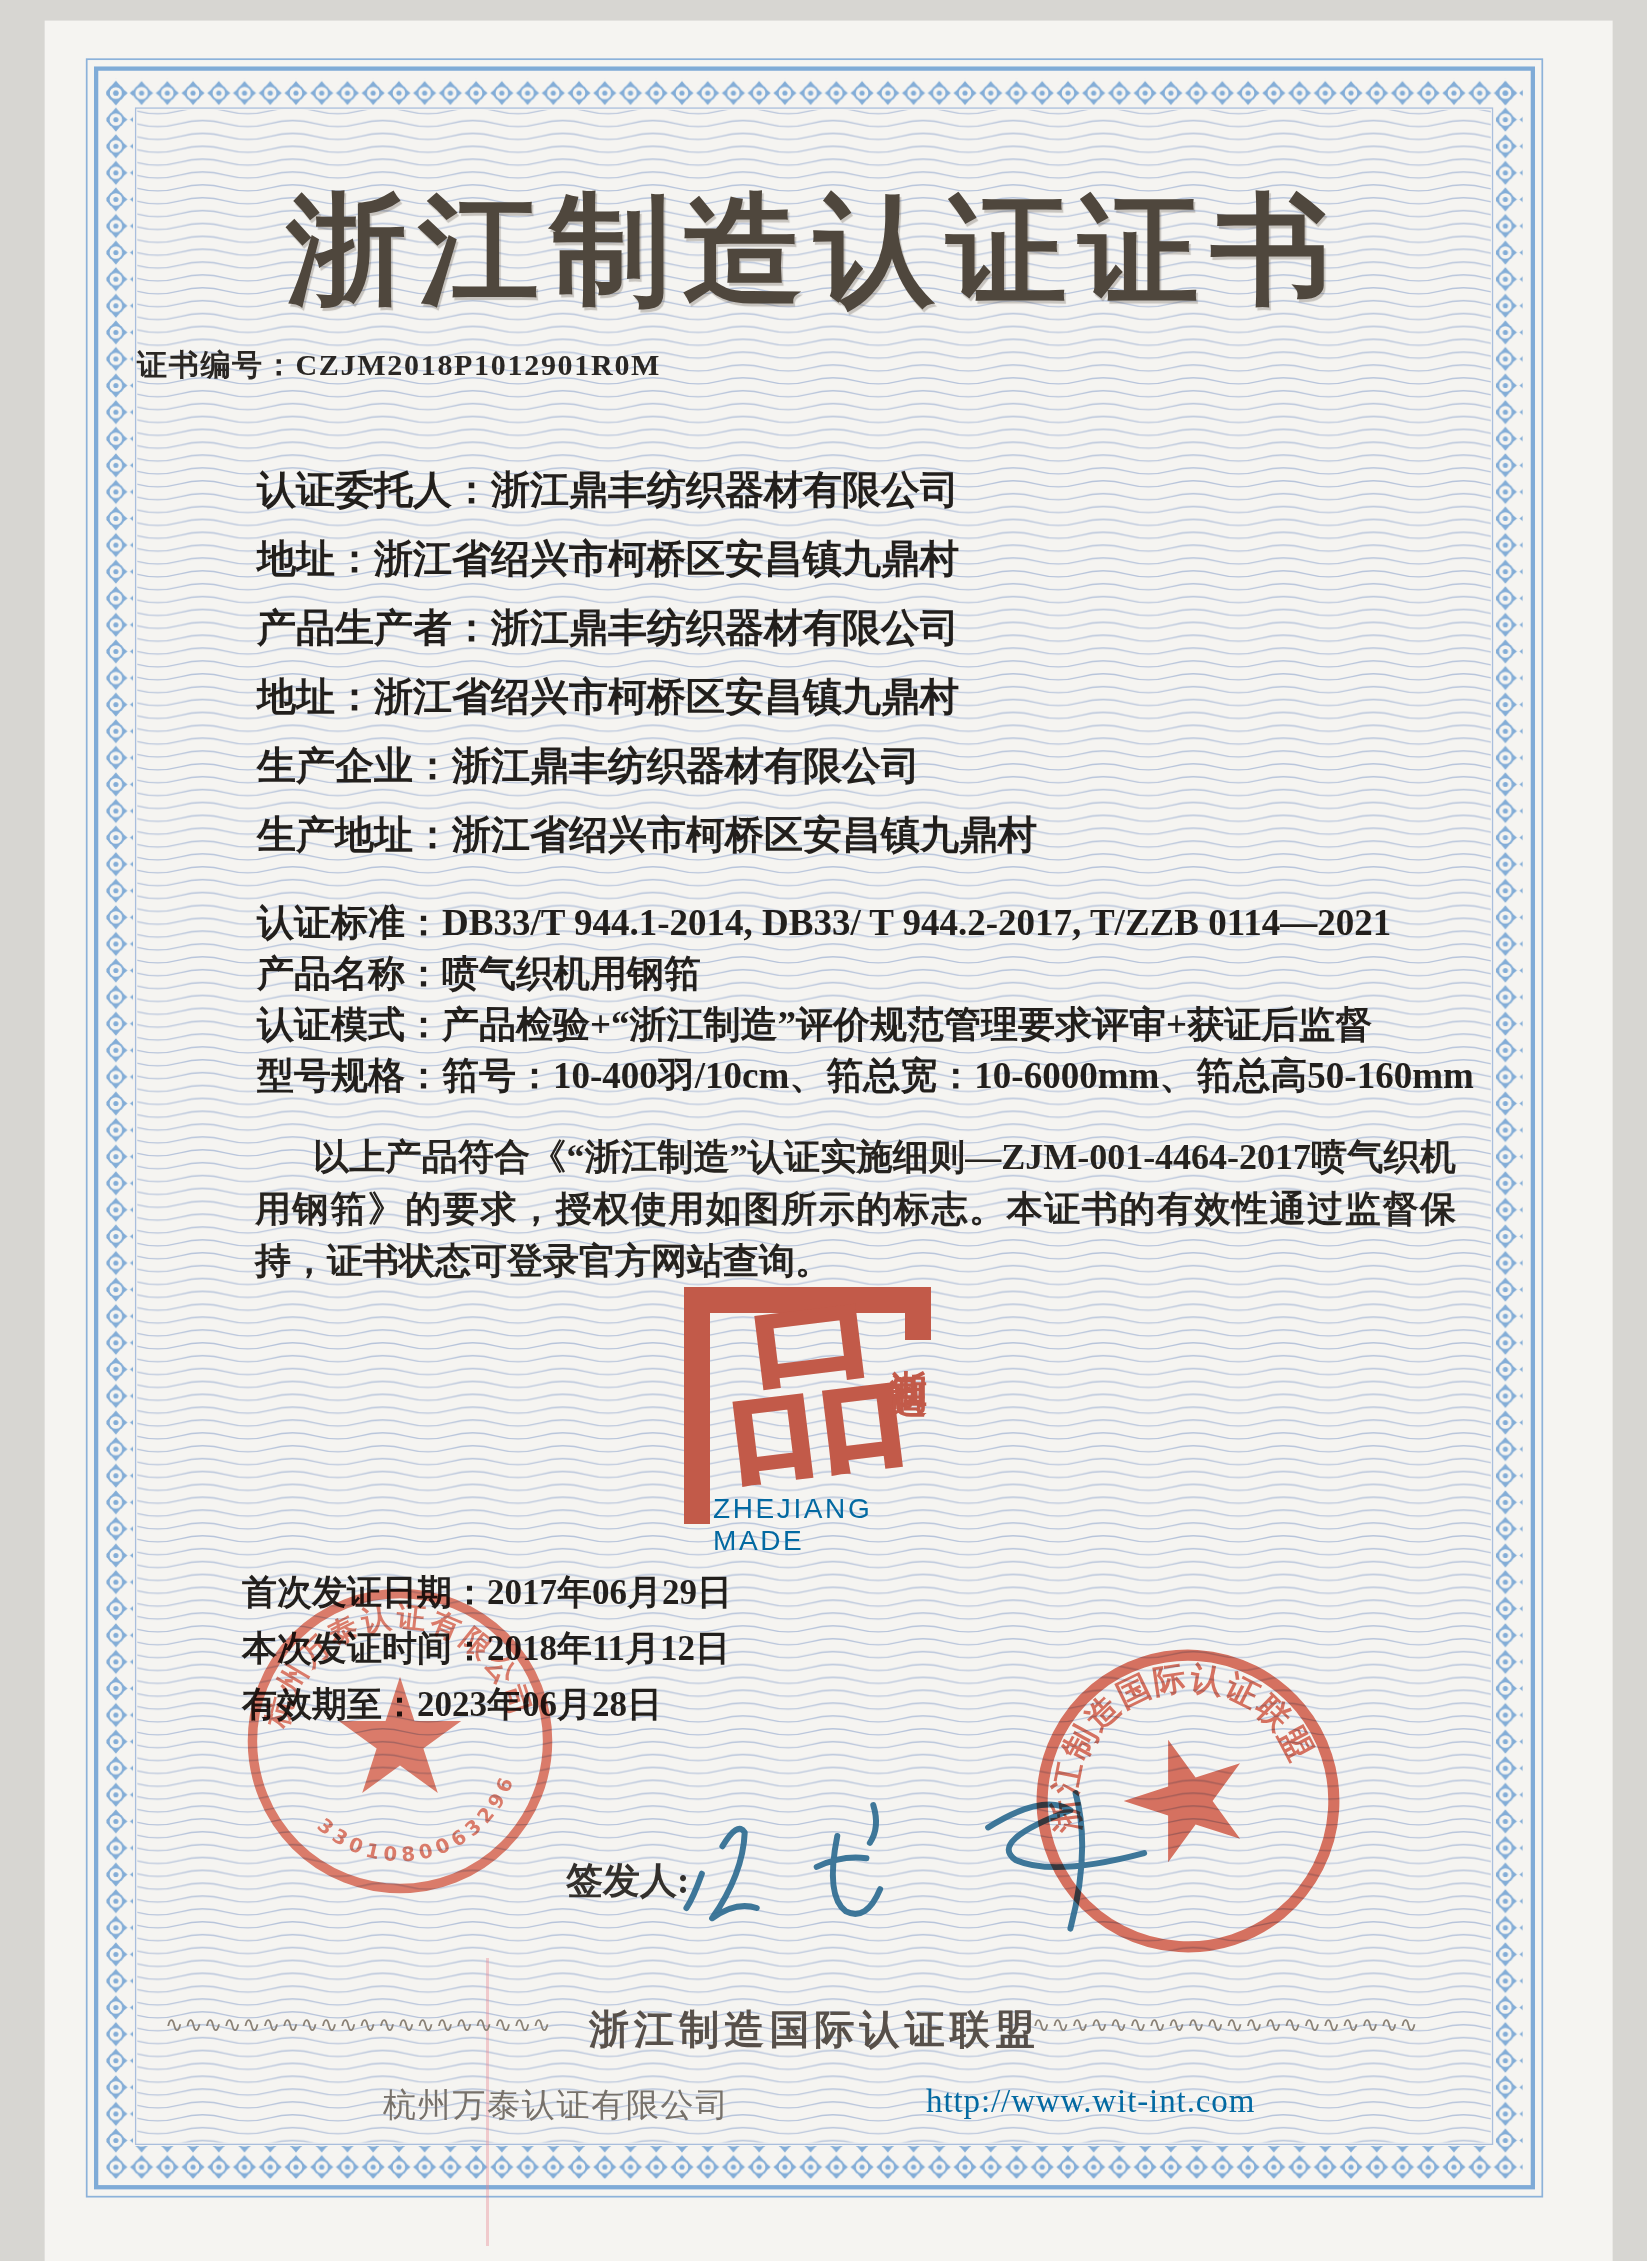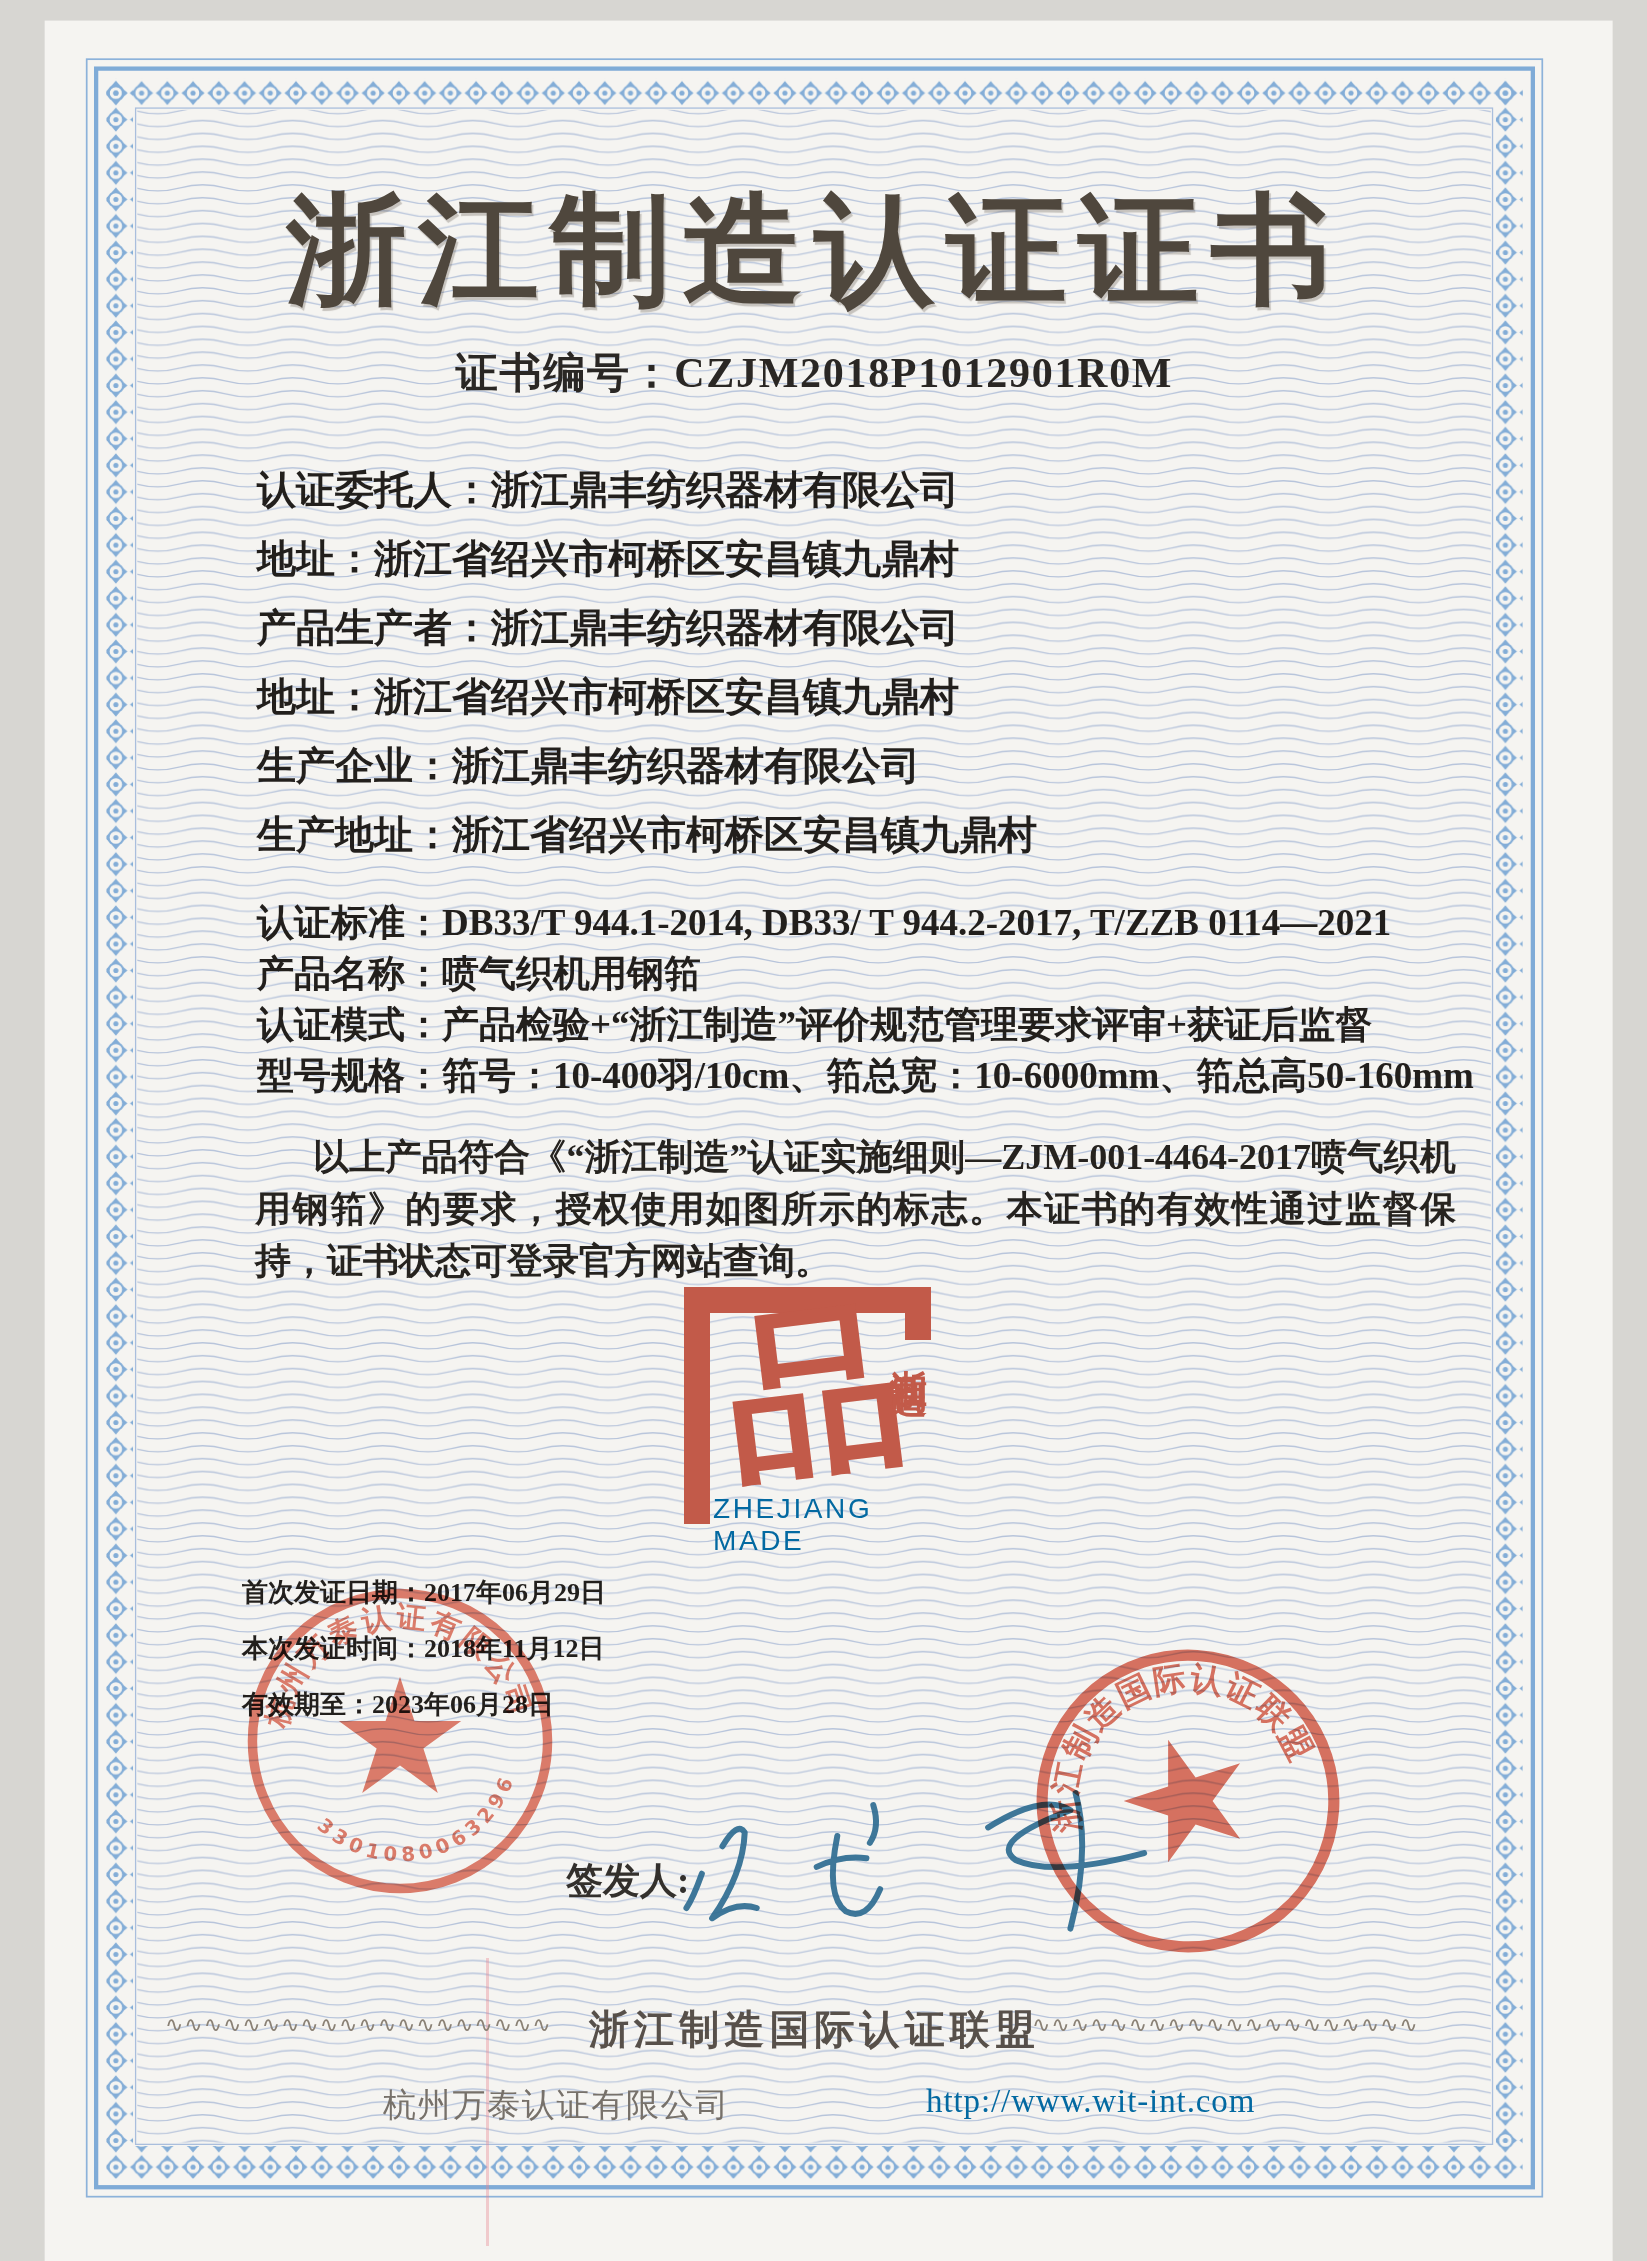--- a/index.html
+++ b/index.html
@@ -11,30 +11,30 @@
   .abs{position:absolute;}
   .bgsvg{left:0;top:0;z-index:0;}
   .txt{z-index:3;color:#221f1c;}
   .title{
     left:137px;top:182px;width:1355px;height:163px;
     font-size:120px;font-weight:700;letter-spacing:12px;
     text-align:center;color:#4f473d;line-height:1.15;
     text-shadow:1.7px 2.6px 0.9px rgba(80,68,56,.28);
   }
   .certno{
-    left:137px;top:345px;width:1355px;text-align:center;
-    font-size:42px;font-weight:700;letter-spacing:1.7px;color:#2a2724;
+    left:137px;top:345px;width:1355px;text-align:left;
+    font-size:30px;font-weight:700;letter-spacing:1.7px;color:#2a2724;
   }
   .infoblock{left:257px;top:455px;width:1218px;font-size:39px;font-weight:700;line-height:69px;}
   .specblock{left:257px;top:897px;width:1235px;font-size:37px;font-weight:700;line-height:51px;}
   .para{
     left:255px;top:1131px;width:1201px;font-size:36px;font-weight:600;
     line-height:52px;text-align:justify;text-indent:58px;color:#26231f;
   }
-  .dates{left:242px;top:1565px;width:772px;font-size:26px;font-weight:700;line-height:56px;font-family:Liberation Serif, serif;}
+  .dates{left:242px;top:1565px;width:772px;font-size:35px;font-weight:700;line-height:56px;font-family:Liberation Serif, serif;}
   .sealnote{left:247px;top:1764px;font-size:38px;font-weight:600;color:#33302c;}
   .issuer{left:566px;top:1856px;font-size:37px;font-weight:600;color:#33302c;}
   .f-alliance{left:137px;top:2002px;width:1355px;text-align:center;font-size:40px;font-weight:700;letter-spacing:5.1px;color:#57504a;}
   .flourish{top:2012px;font-size:22px;color:#8a8175;letter-spacing:0.9px;z-index:2;}
   .f-company{left:383px;top:2083px;width:360px;font-size:33px;color:#77716a;letter-spacing:1.7px;}
   .f-url{left:926px;top:2083px;width:360px;font-size:33px;color:#0369a1;letter-spacing:0.9px;}
   
   .logo{left:684px;top:1287px;width:283px;height:249px;z-index:3;}
   .logo .bar{position:absolute;background:#c25a49;}
   .logo-mark{position:absolute;left:24px;top:5.1px;width:214px;height:206px;

